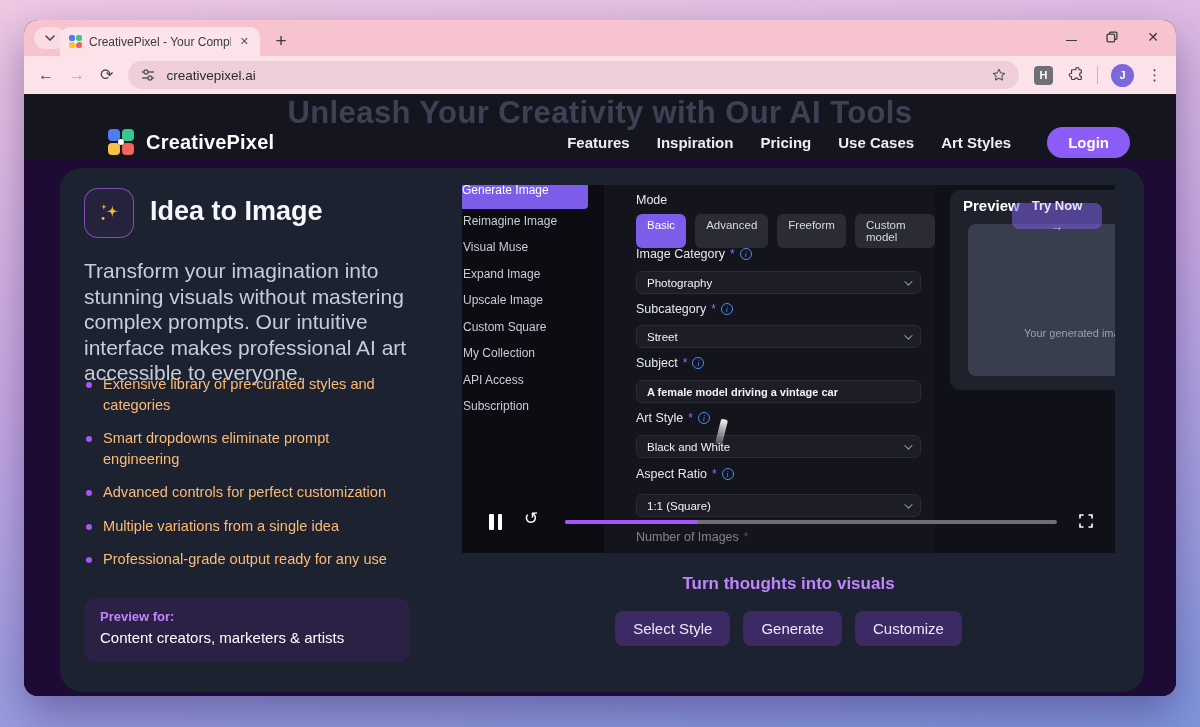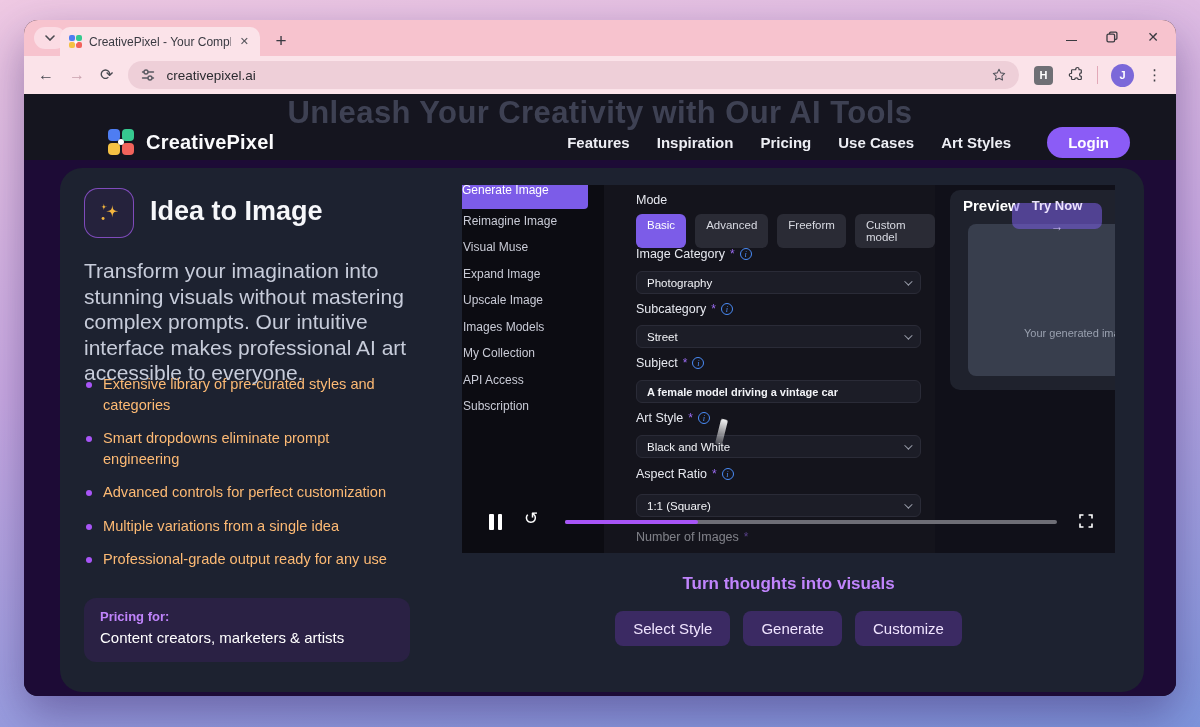--- a/index.html
+++ b/index.html
@@ -246,21 +246,21 @@
       <ul class="bullets">
         <li>Extensive library of pre-curated styles and
 categories</li>
         <li>Smart dropdowns eliminate prompt
 engineering</li>
         <li>Advanced controls for perfect customization</li>
         <li>Multiple variations from a single idea</li>
         <li>Professional-grade output ready for any use</li>
       </ul>
       <div class="perfect-box">
-        <div class="perfect-label">Pricing for:</div>
+        <div class="perfect-label">Preview for:</div>
         <div class="perfect-value">Content creators, marketers &amp; artists</div>
       </div>
 
       <div class="demo">
 
         <div class="demo-sidebar">
           <ul class="side-list">
             <li class="active">
                 <span>Generate Image</span>
               </li>
@@ -270,21 +270,21 @@
             <li>
                 <span>Visual Muse</span>
               </li>
             <li>
                 <span>Expand Image</span>
               </li>
             <li>
                 <span>Upscale Image</span>
               </li>
             <li>
-                <span>Images Models</span>
+                <span>Custom Square</span>
               </li>
             <li>
                 <span>My Collection</span>
               </li>
             <li>
                 <span>API Access</span>
               </li>
             <li>
                 <span>Subscription</span>
               </li>

